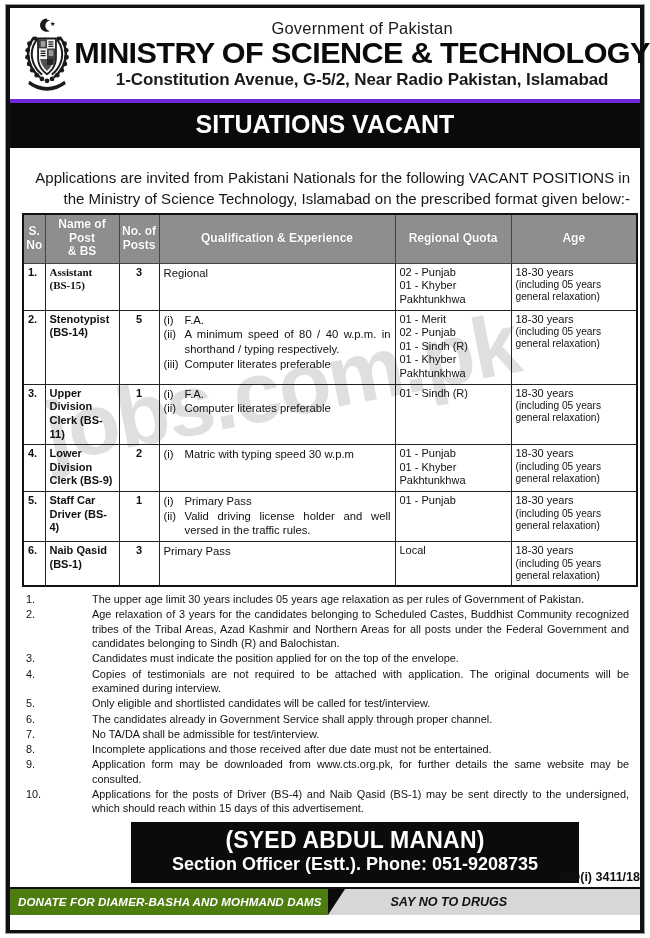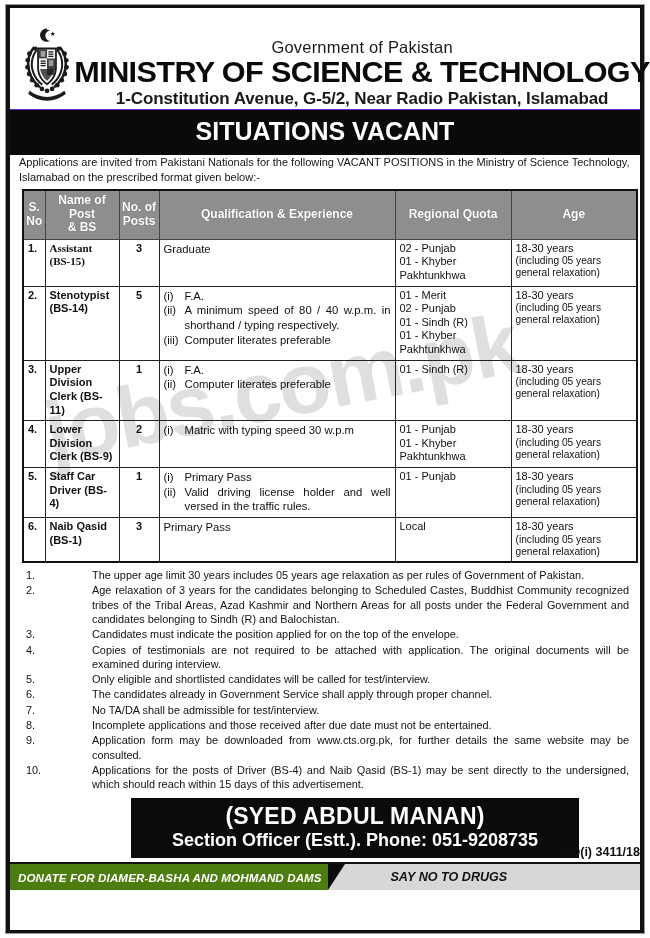--- a/index.html
+++ b/index.html
@@ -51,23 +51,23 @@
     font-size:86px;
     letter-spacing:-2px;
     color:rgba(150,150,150,0.30);
     transform:rotate(-11deg);
     white-space:nowrap;
   }
 
   
   .masthead{
     position:relative;
-    display:flex;align-items:flex-end;
-    padding:13px 6px 2px 4px;
-    border-bottom:1px solid #6d28d9;
+    display:flex;align-items:center;
+    padding:3px 6px 2px 4px;
+    border-bottom:4px solid #6d28d9;
     background:#fff;
     z-index:10;
   }
   .emblem{
     width:66px;height:86px;flex:0 0 66px;
     display:flex;align-items:center;justify-content:center;
   }
   .emblem svg{display:block;}
   .masthead-text{flex:1;text-align:center;line-height:1;padding-right:6px;}
   .gov-line{
@@ -92,23 +92,23 @@
   .banner{
     background:#0a0a0a;color:#fff;
     text-align:center;
     font-size:25px;font-weight:800;letter-spacing:0px;
     padding:7px 0 9px 0;
     position:relative;z-index:10;
   }
 
   
   .intro{
-    font-size:11px;line-height:1.38;
-    padding:0 10px 4px 9px;
-    text-align:left;color:#161616;
+    font-size:15px;line-height:1.38;
+    padding:20px 10px 4px 9px;
+    text-align:right;color:#161616;
     position:relative;z-index:10;
   }
 
   
   .table-wrap{padding:0 10px 0 12px;position:relative;z-index:10;}
   table.jobs{
     width:100%;border-collapse:collapse;
     table-layout:fixed;
     border:2px solid #111;
     background:transparent;
@@ -304,21 +304,21 @@
               <th>Age</th>
             </tr>
           </thead>
           <tbody id="jobs-body">
               <tr>
                 <td class="sno">1.</td>
                 <td class="post" style="white-space: pre-line; font-family: Liberation Serif, serif;">Assistant
 (BS-15)</td>
                 <td class="posts">3</td>
                 <td>
-                  <div class="qual-plain">Graduate</div>
+                  <div class="qual-plain">Regional</div>
                 </td>
                 <td class="quota" style="white-space: pre-line;">02 - Punjab
 01 - Khyber
         Pakhtunkhwa</td>
                 <td class="age">
                   <span class="age-main">18-30 years</span>
                   <span class="age-sub">(including 05 years general relaxation)</span>
                 </td>
               </tr>
               <tr>

